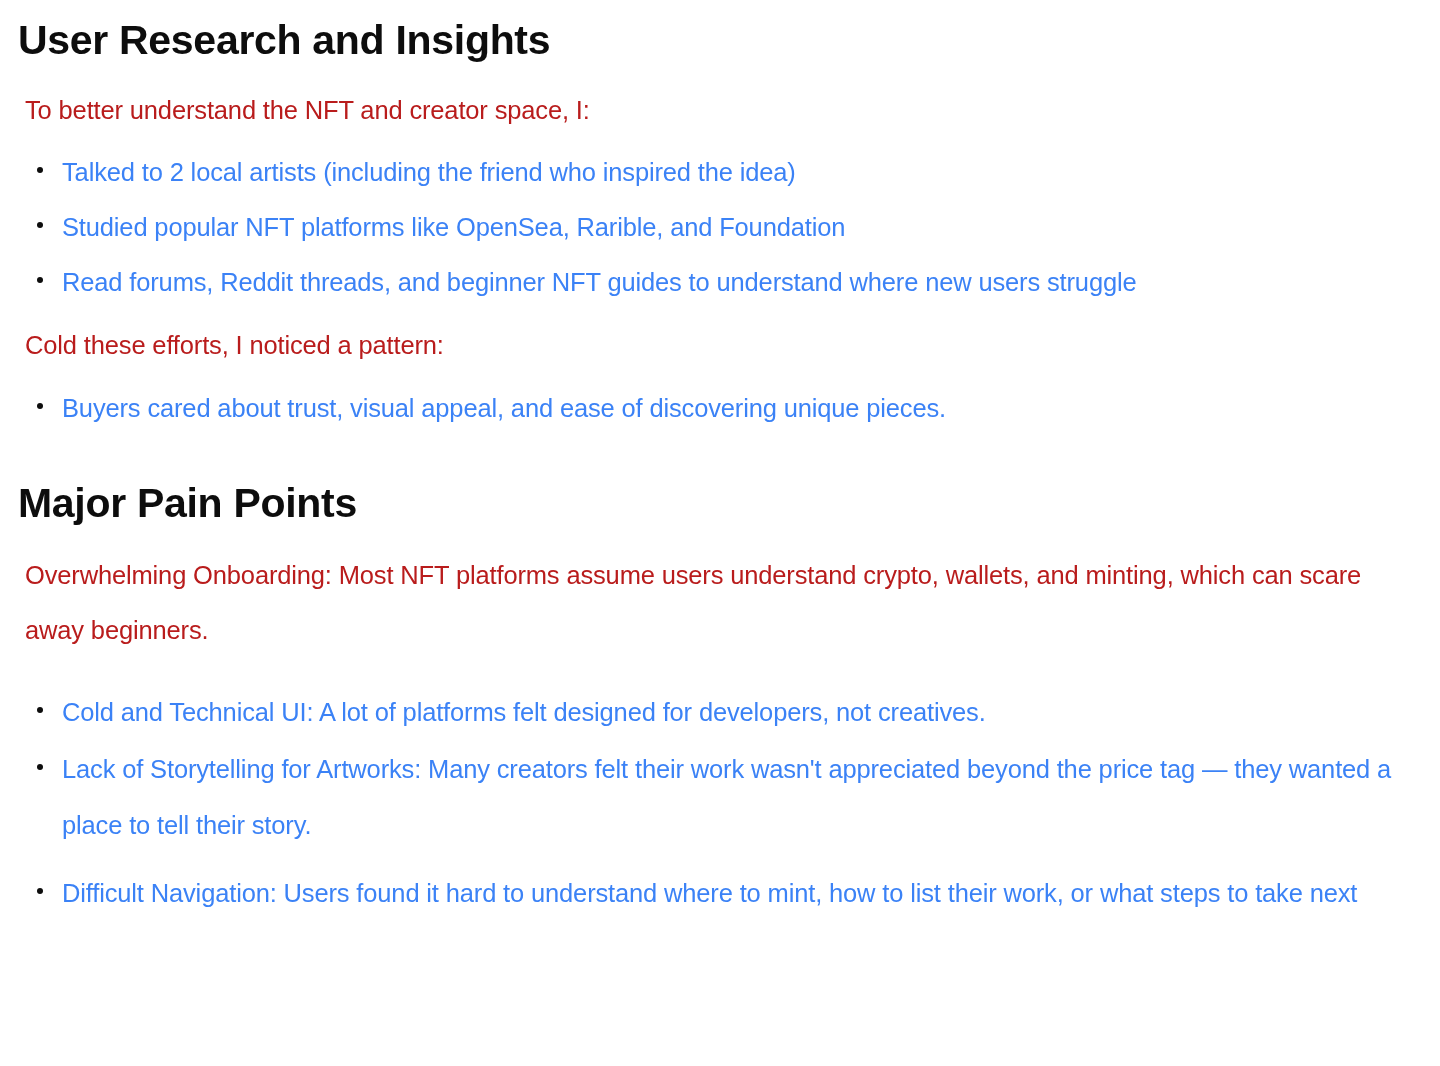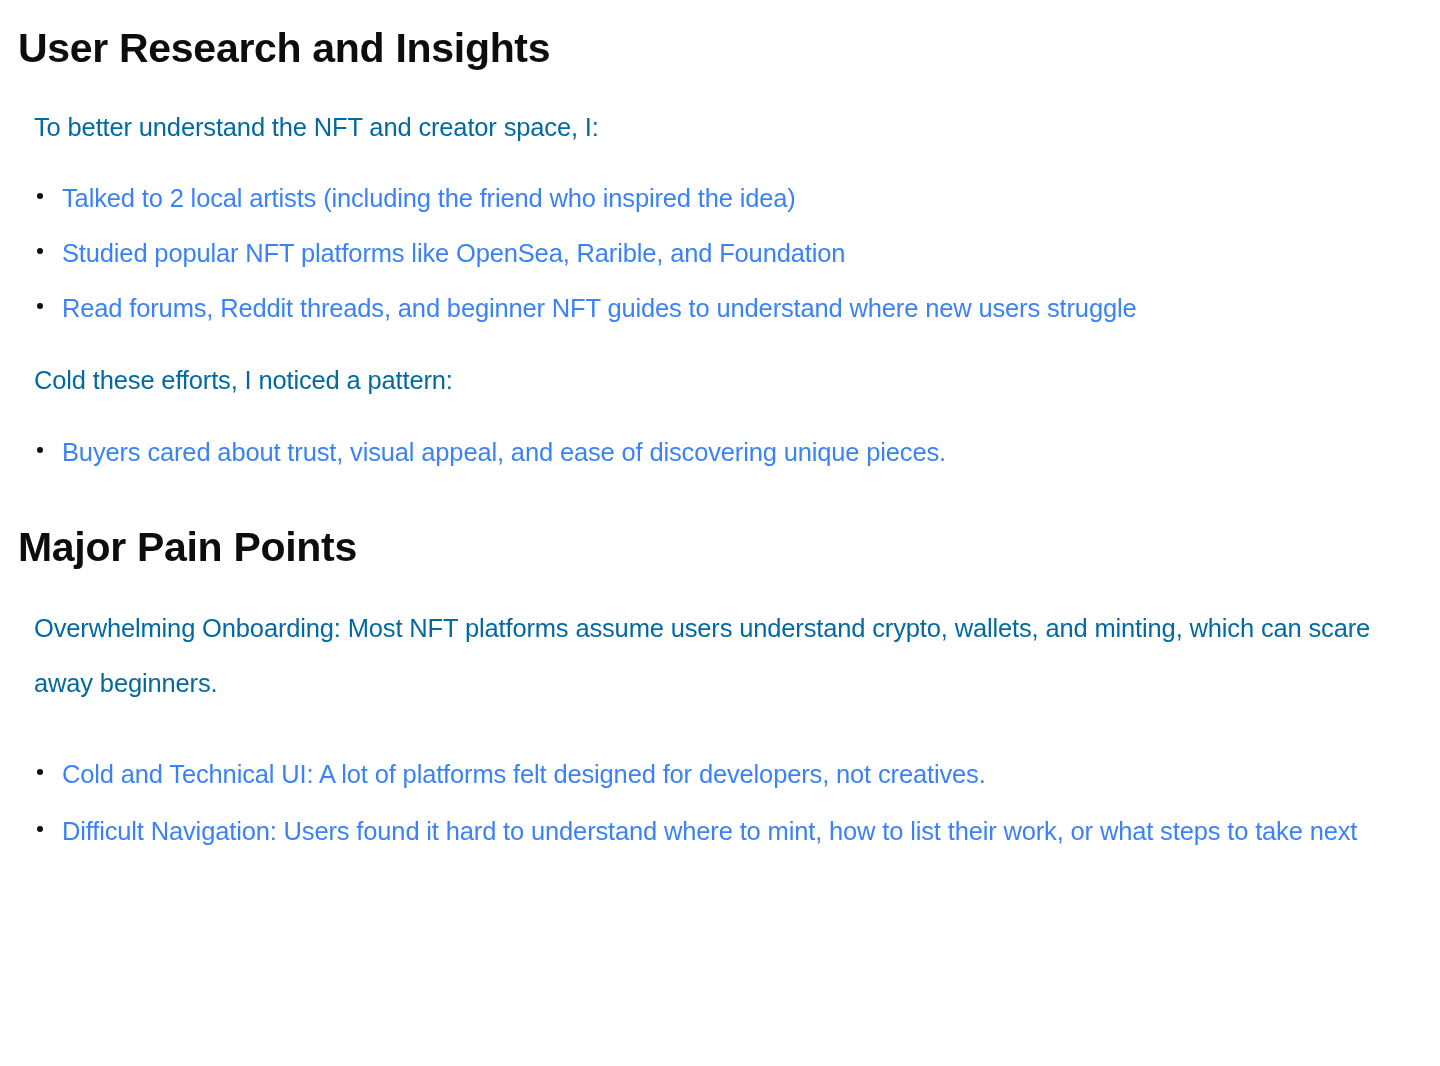--- a/index.html
+++ b/index.html
@@ -23,31 +23,31 @@
     background: #ffffff;
   }
   .section-heading {
     font-size: 41px;
     font-weight: 600;
     letter-spacing: -0.3px;
     line-height: 1.12;
     margin: 0;
     color: #0d0d0d;
   }
-  .heading-1 { padding-top: 26px; }
+  .heading-1 { padding-top: 18px; }
   .heading-2 { padding-top: 56px; }
 
   .body-text {
     font-size: 25.5px;
     font-weight: 400;
     line-height: 1.3;
     letter-spacing: -0.15px;
-    margin: 16px;
+    margin: 7px;
     padding-top: 23px;
-    color: #0369a1;
+    color: #b91c1c;
     max-width: 1392px;
   }
   .body-text.wrapped {
     line-height: 2.18;
     padding-top: 14px;
   }
 
   .bullet-list {
     list-style: none;
     margin: 0;
@@ -120,17 +120,21 @@
 
   <p class="body-text wrapped">Overwhelming Onboarding: Most NFT platforms assume users understand crypto, wallets, and minting, which can scare away beginners.</p>
 
   <ul class="bullet-list tight">
     <li class="bullet-item">
       <span class="bullet-dot"></span>
       <span>Cold and Technical UI: A lot of platforms felt designed for developers, not creatives.</span>
     </li>
     <li class="bullet-item multiline">
       <span class="bullet-dot"></span>
+      <span>Lack of Storytelling for Artworks: Many creators felt their work wasn't appreciated beyond the price tag — they wanted a place to tell their story.</span>
+    </li>
+    <li class="bullet-item multiline">
+      <span class="bullet-dot"></span>
       <span>Difficult Navigation: Users found it hard to understand where to mint, how to list their work, or what steps to take next</span>
     </li>
   </ul>
 
 </div>
 
 </body></html>

